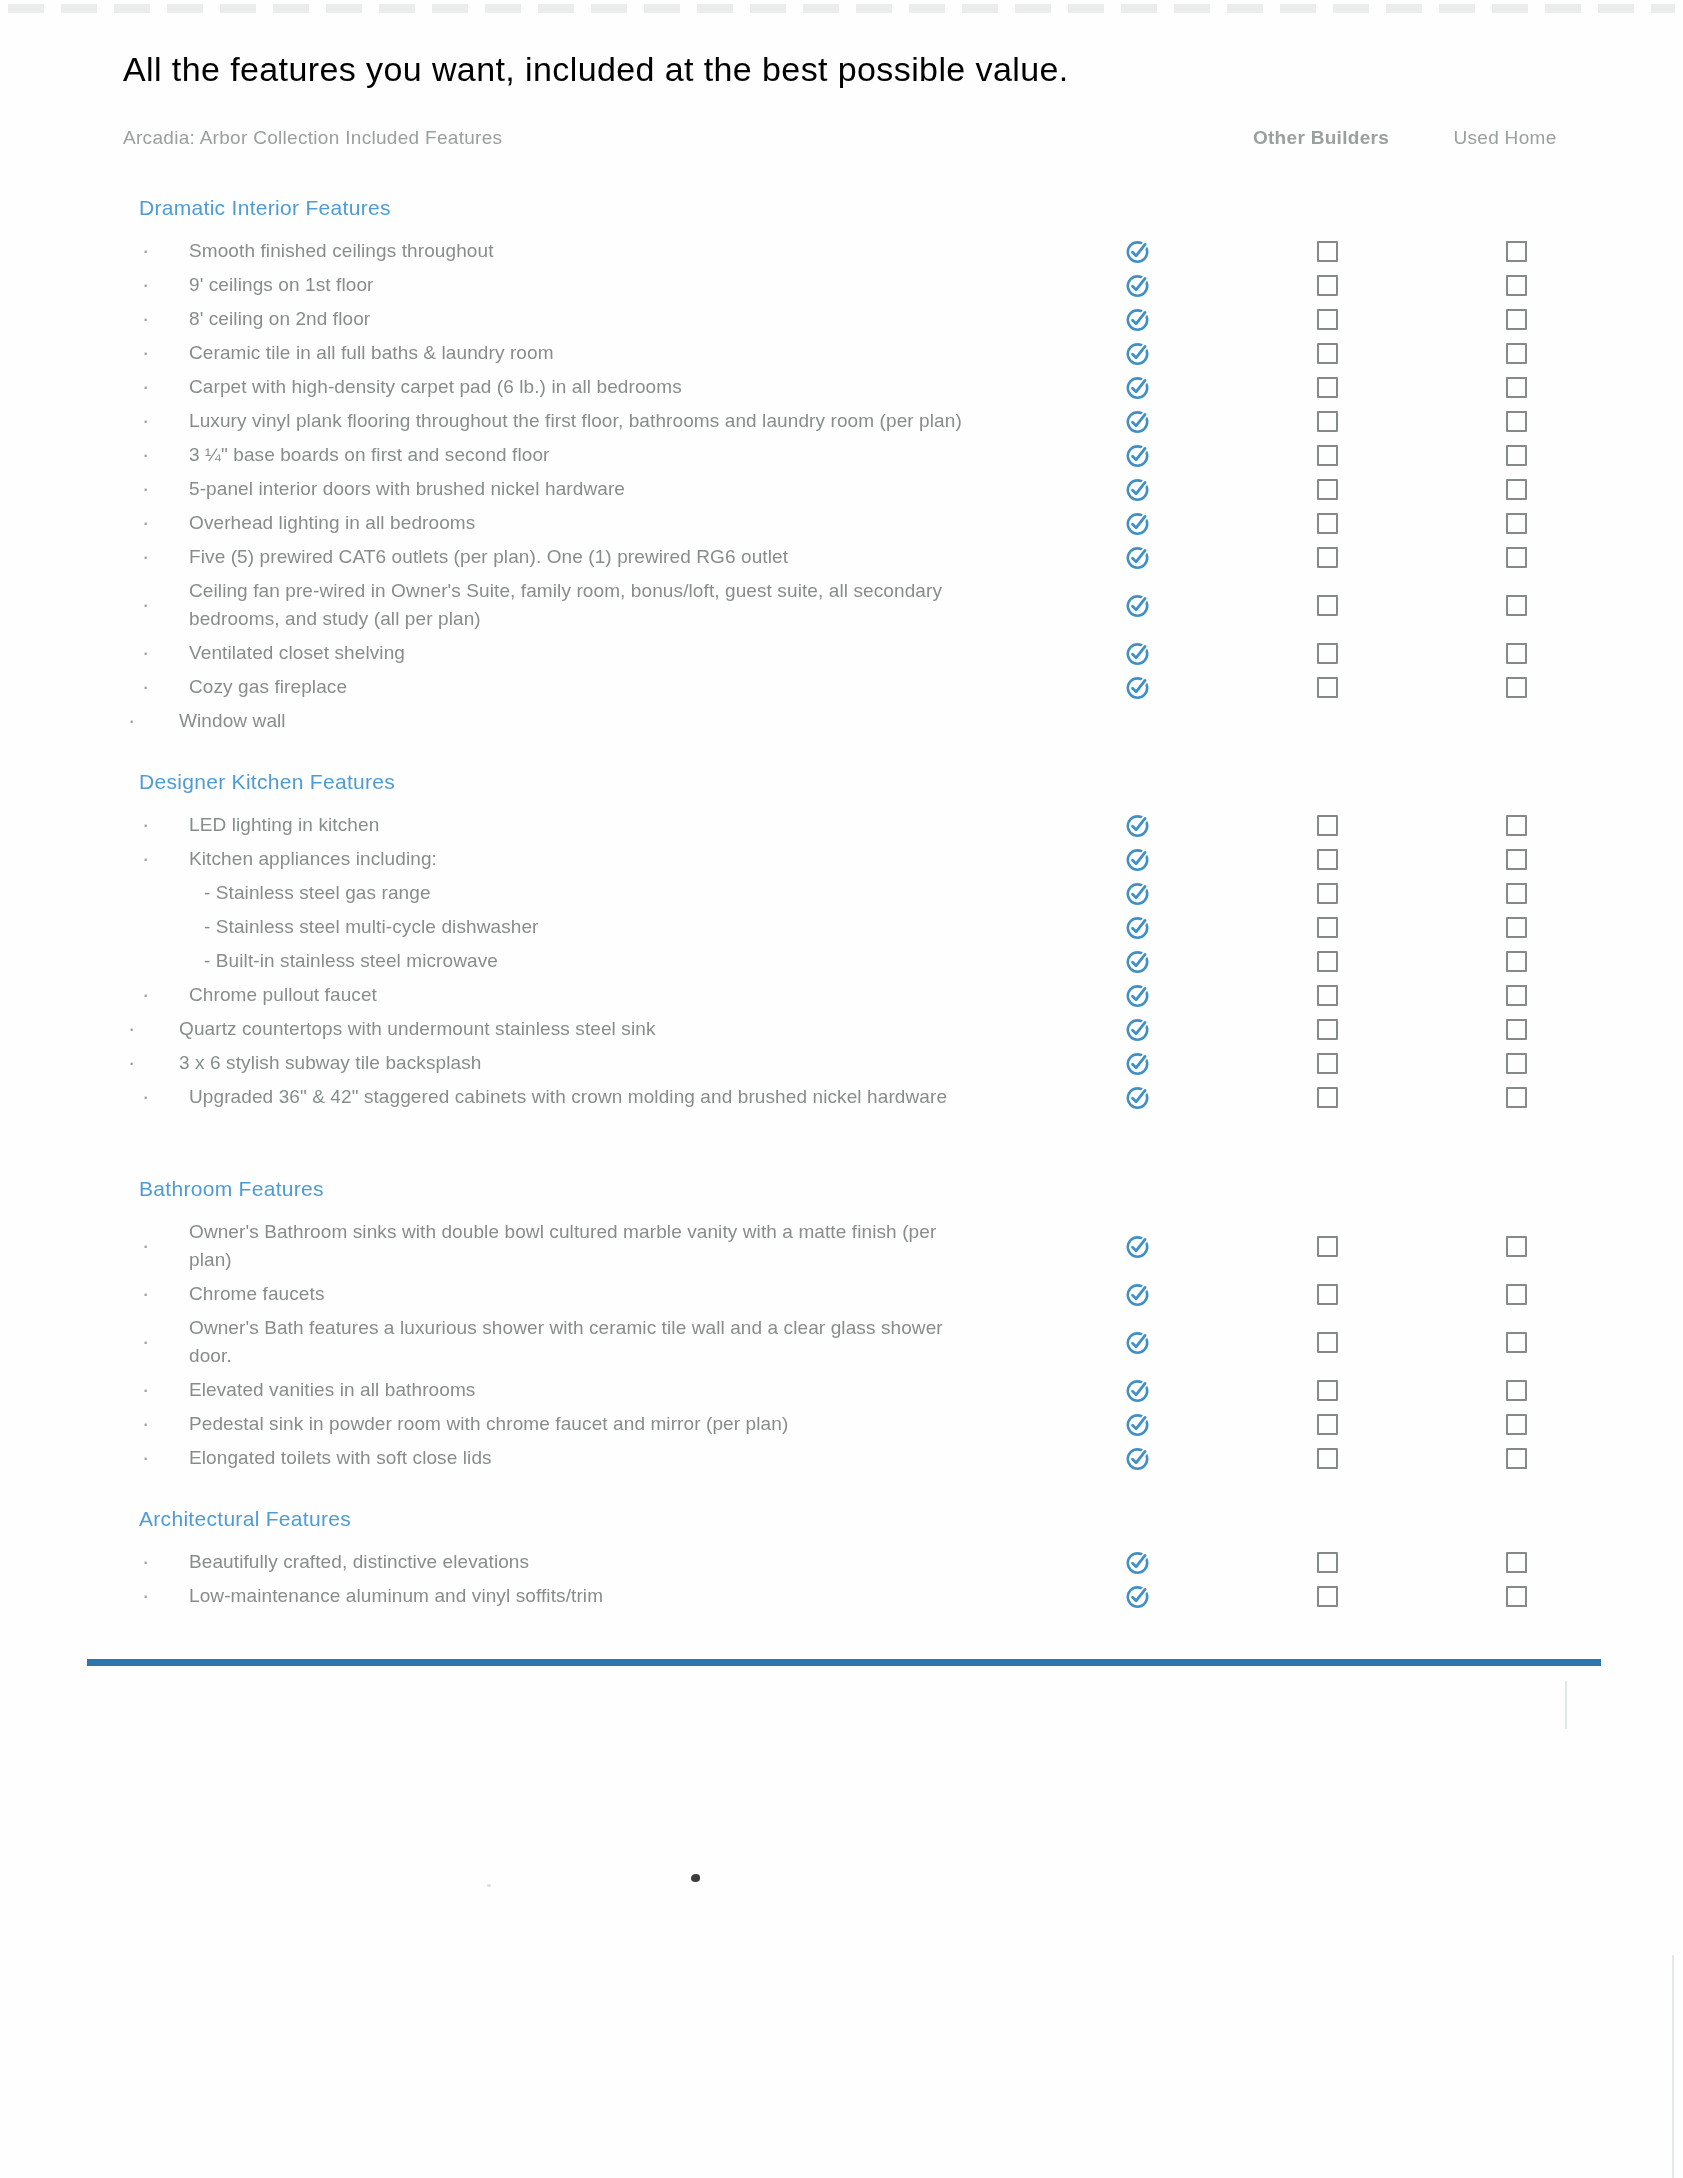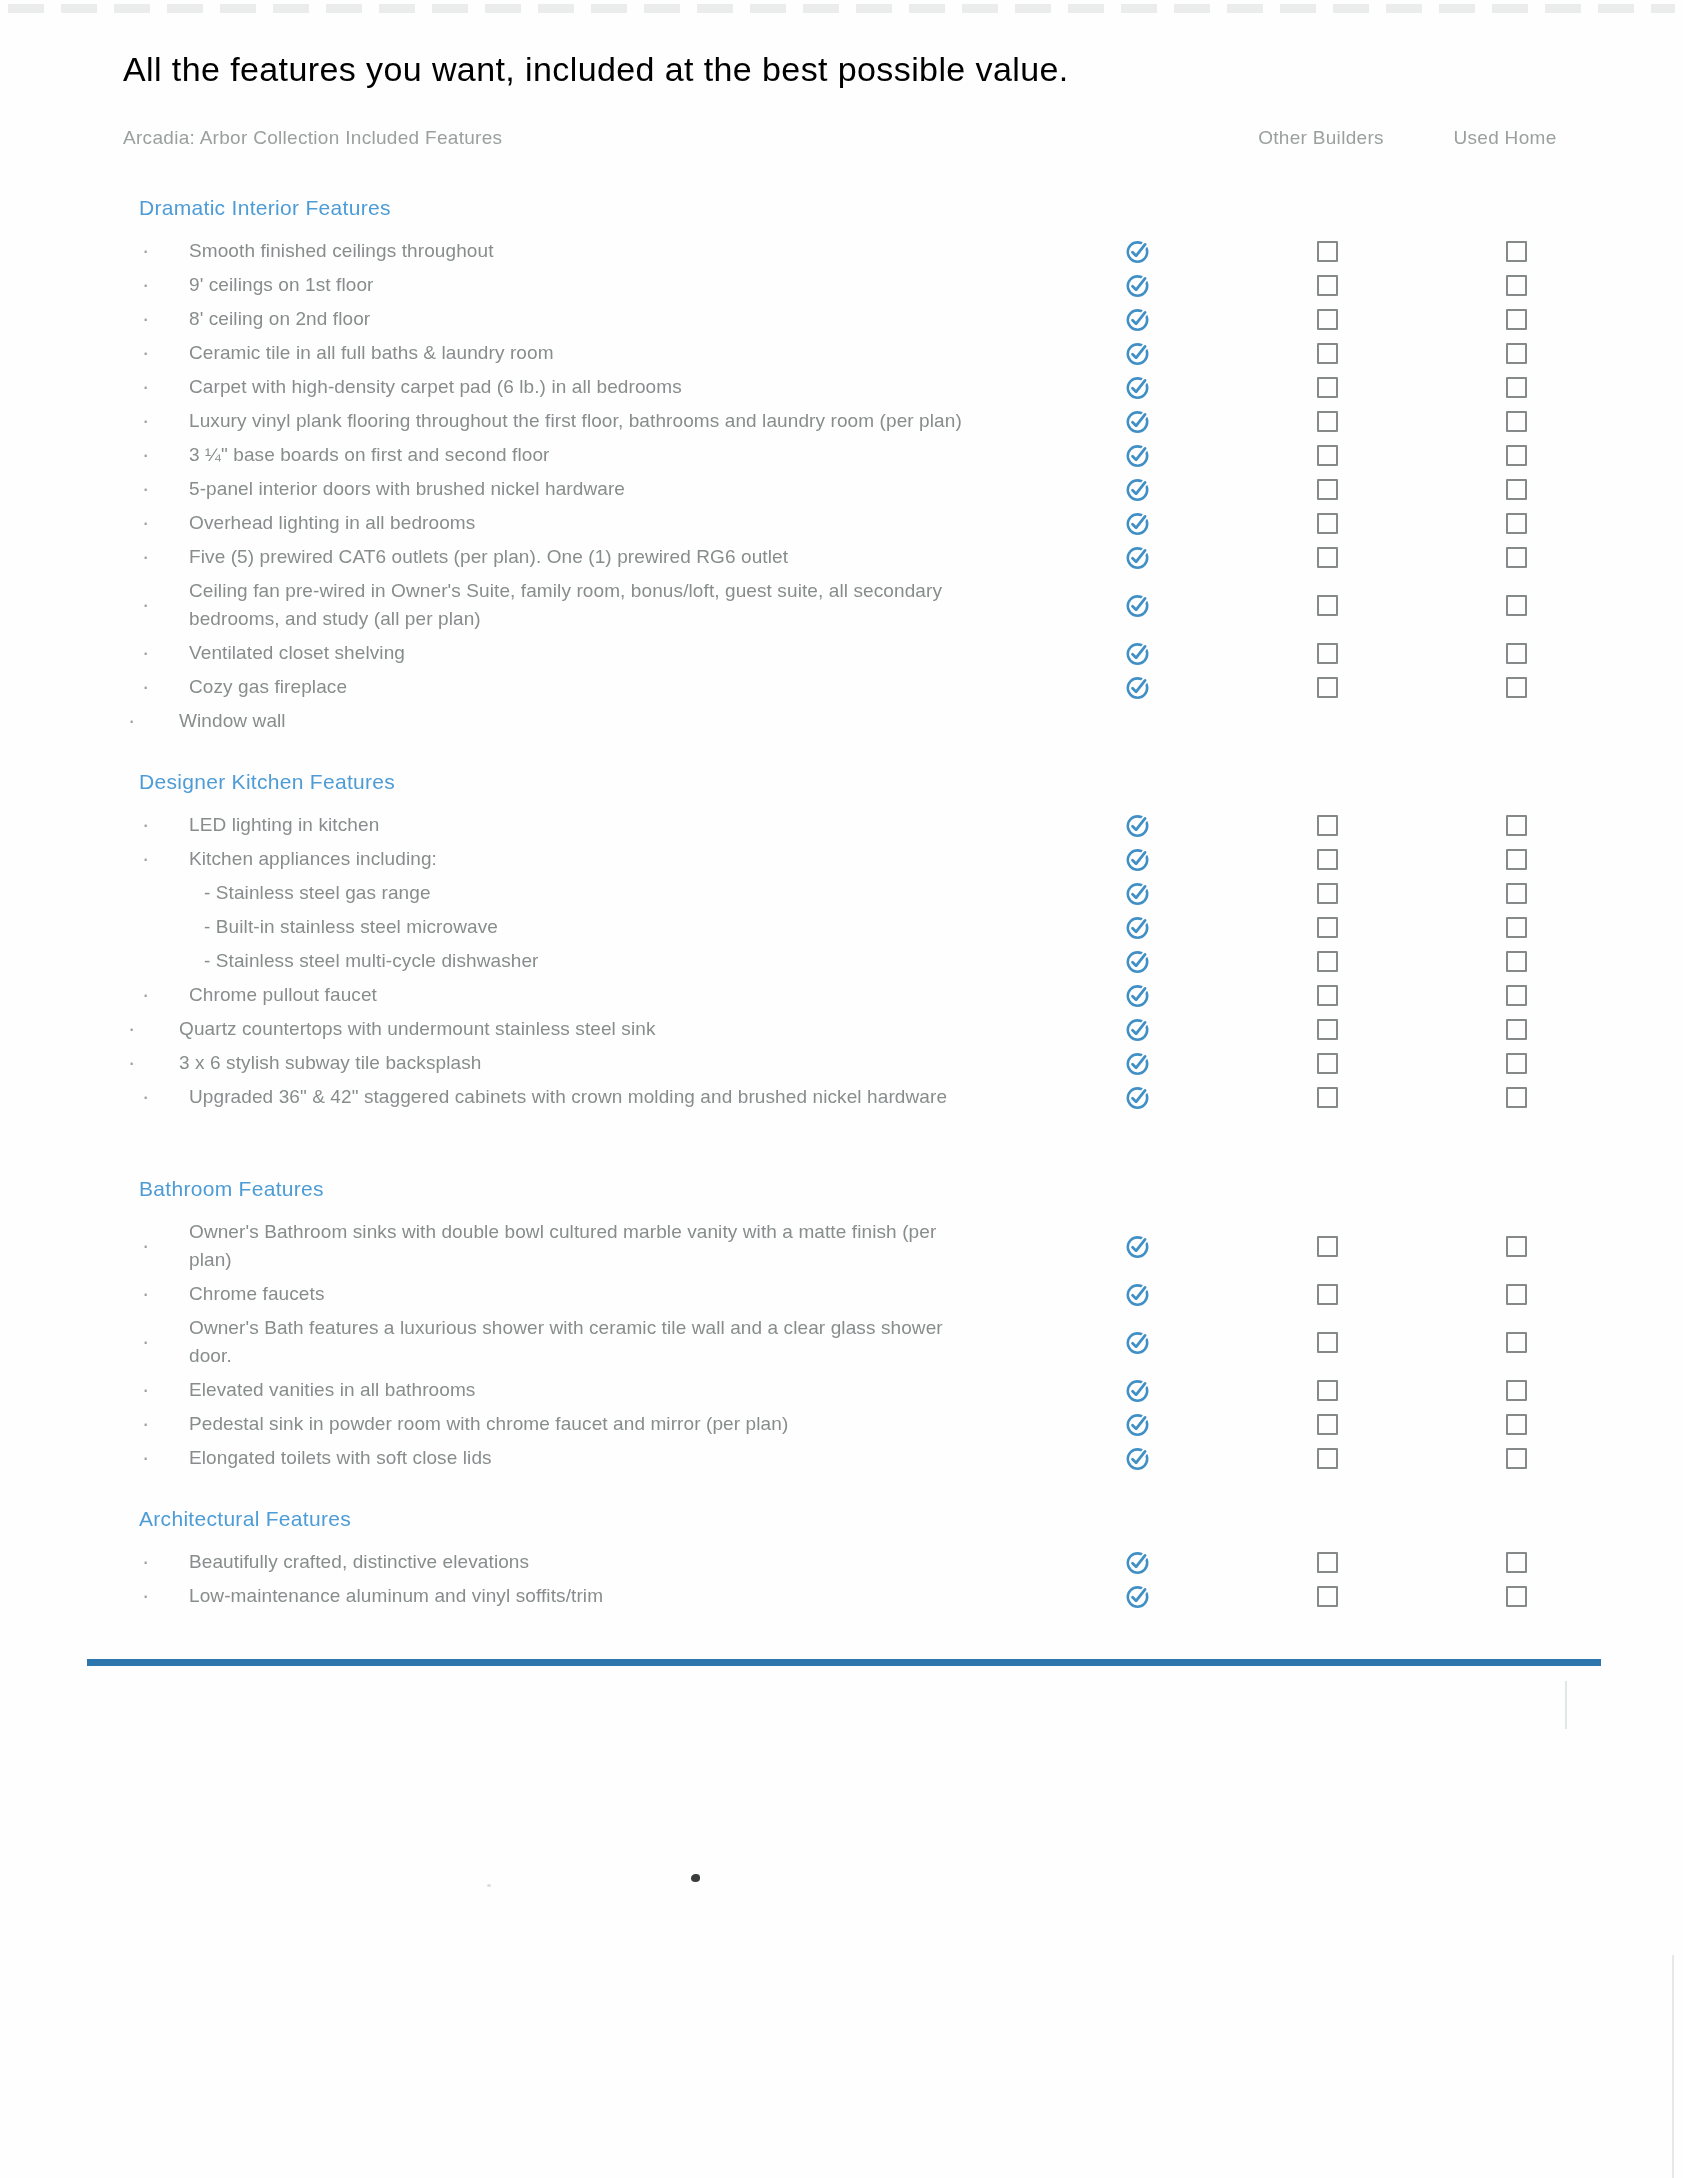--- a/index.html
+++ b/index.html
@@ -7,21 +7,21 @@
         font-family:"Liberation Sans",sans-serif;}
   
   .artifact-top{position:absolute;top:4px;left:8px;right:8px;height:9px;
     background:repeating-linear-gradient(90deg,rgba(158,164,162,.20) 0 36px,rgba(158,164,162,0) 36px 53px);}
   .title{margin:0;position:absolute;top:50px;left:123px;font-size:34px;font-weight:normal;
          color:#000000;letter-spacing:0.4px;}
   .meta-row{position:absolute;top:127px;left:123px;right:4px;height:28px;}
   .subtitle{font-size:19px;color:#9aa09e;letter-spacing:0.3px;}
   .col-head{position:absolute;top:0;font-size:19px;color:#9aa09e;letter-spacing:0.3px;
             transform:translateX(-50%);white-space:nowrap;}
-  .col-head-1{left:1198px;}
+  .col-head-1{left:1198px;font-weight:bold;}
   .col-head-2{left:1382px;}
   #sections{position:absolute;top:184px;left:139px;width:1485px;}
   .section{margin-top:32px;}
   .section--0{margin-top:12px;}
   .section--2{margin-top:63px;}
   .section-heading{font-size:21px;font-weight:normal;color:#4d9cd6;letter-spacing:0.3px;
                    margin:0 0 14px 0;}
   .row{display:grid;grid-template-columns:50px 851px 194px 186px 192px;align-items:center;
        min-height:34px;}
   .bullet{color:#9aa09e;font-size:22px;line-height:28px;padding-left:3px;}
@@ -339,38 +339,38 @@
             </span>
     <span class="cell c-box1">
               <span class="checkbox"></span>
             </span>
     <span class="cell c-box2">
               <span class="checkbox"></span>
             </span>
   </div>
           <div class="row row--sub">
     <span class="bullet"></span>
-    <span class="label">- Built-in stainless steel microwave</span>
+    <span class="label">- Stainless steel multi-cycle dishwasher</span>
     <span class="cell c-check">
               <svg class="check-icon" width="27" height="27" viewBox="0 0 26 26">
                 <circle cx="13" cy="13.5" r="9.3" fill="none" stroke="#4090c6" stroke-width="2.5"></circle>
                 <path d="M8.2 13.8 L11.6 17.2 L20.3 6.2" fill="none" stroke="#fefefe" stroke-width="6" stroke-linecap="round" stroke-linejoin="round"></path>
                 <path d="M8.2 13.8 L11.6 17.2 L20.3 6.2" fill="none" stroke="#4090c6" stroke-width="2.7" stroke-linecap="round" stroke-linejoin="round"></path>
               </svg>
             </span>
     <span class="cell c-box1">
               <span class="checkbox"></span>
             </span>
     <span class="cell c-box2">
               <span class="checkbox"></span>
             </span>
   </div>
           <div class="row row--sub">
     <span class="bullet"></span>
-    <span class="label">- Stainless steel multi-cycle dishwasher</span>
+    <span class="label">- Built-in stainless steel microwave</span>
     <span class="cell c-check">
               <svg class="check-icon" width="27" height="27" viewBox="0 0 26 26">
                 <circle cx="13" cy="13.5" r="9.3" fill="none" stroke="#4090c6" stroke-width="2.5"></circle>
                 <path d="M8.2 13.8 L11.6 17.2 L20.3 6.2" fill="none" stroke="#fefefe" stroke-width="6" stroke-linecap="round" stroke-linejoin="round"></path>
                 <path d="M8.2 13.8 L11.6 17.2 L20.3 6.2" fill="none" stroke="#4090c6" stroke-width="2.7" stroke-linecap="round" stroke-linejoin="round"></path>
               </svg>
             </span>
     <span class="cell c-box1">
               <span class="checkbox"></span>
             </span>

